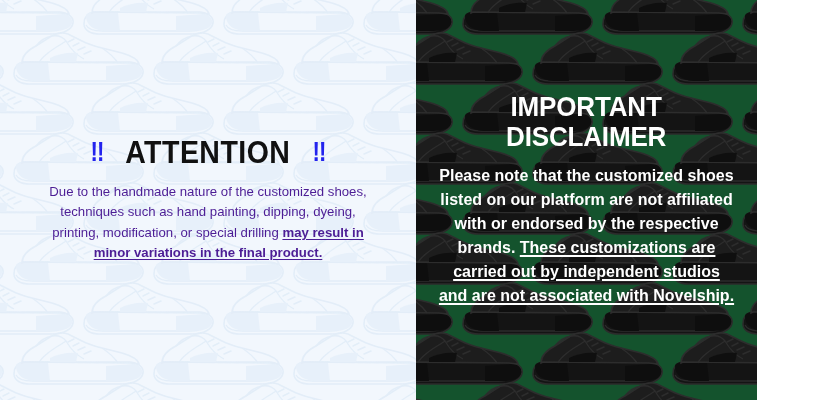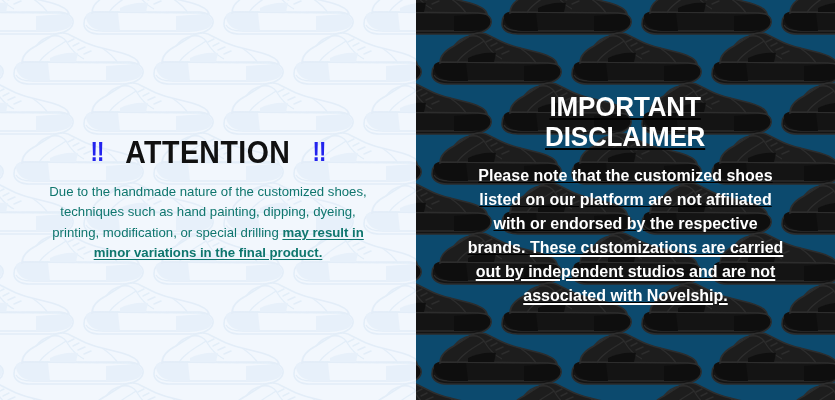--- a/index.html
+++ b/index.html
@@ -28,24 +28,23 @@
     box-sizing: border-box;
   }
 
   .panel-light {
     width: 416px;
     height: 400px;
     background: #f2f7fd;
   }
 
   .panel-dark {
-    width: 419px;
+    width: 341px;
     height: 400px;
-    background: #0c4a6e;
-    text-decoration: underline;
+    background: #14532d;
   }
 
   
   .pattern {
     position: absolute;
     inset: 0;
     pointer-events: none;
   }
   .pattern svg {
     display: block;
@@ -111,21 +110,21 @@
 
   
   .body-copy {
     margin: 0;
     text-align: center;
   }
 
   .body-light {
     font-size: 13.2px;
     line-height: 1.55;
-    color: #0f766e;
+    color: #4c1d95;
     font-weight: 400;
     max-width: 320px;
   }
 
   .body-dark {
     font-size: 16px;
     line-height: 1.5;
     color: #ffffff;
     font-weight: 600;
     max-width: 318px;

